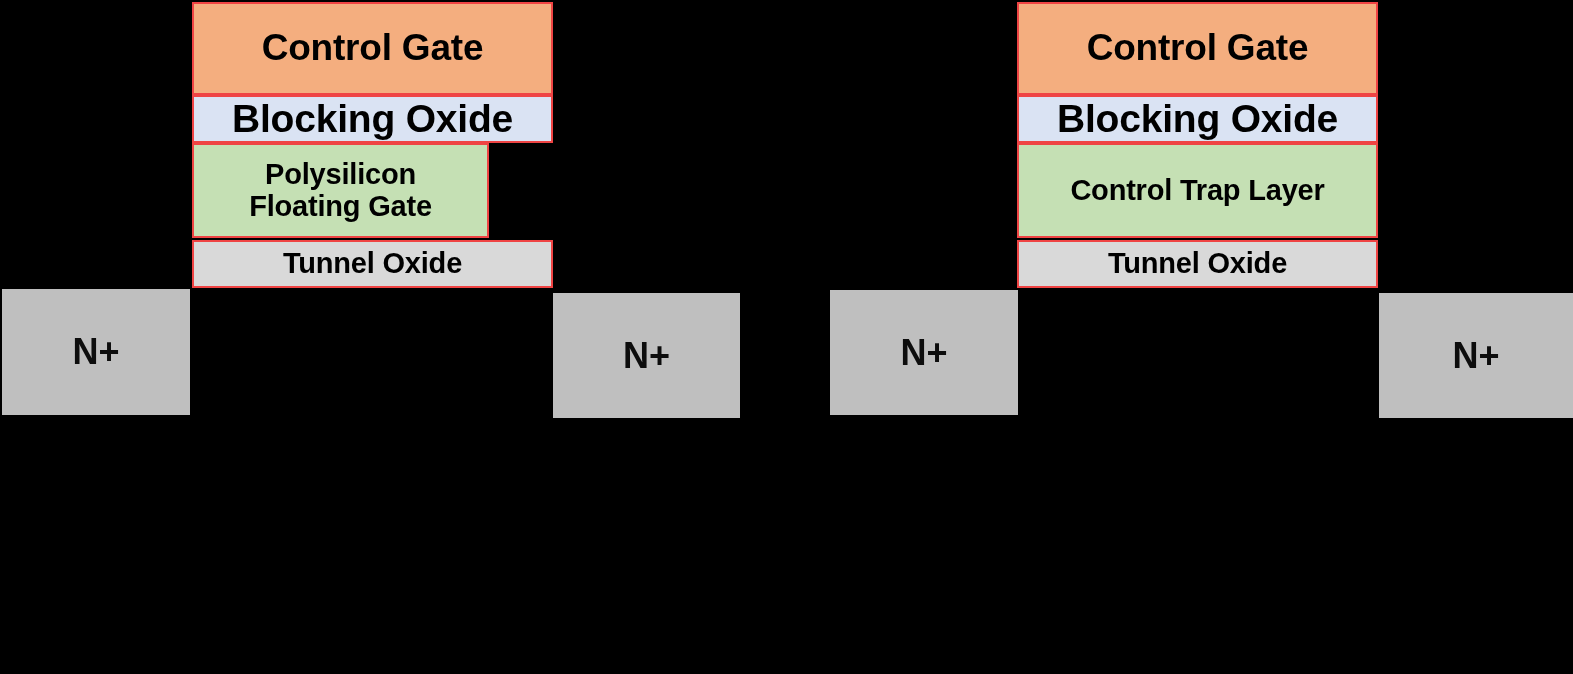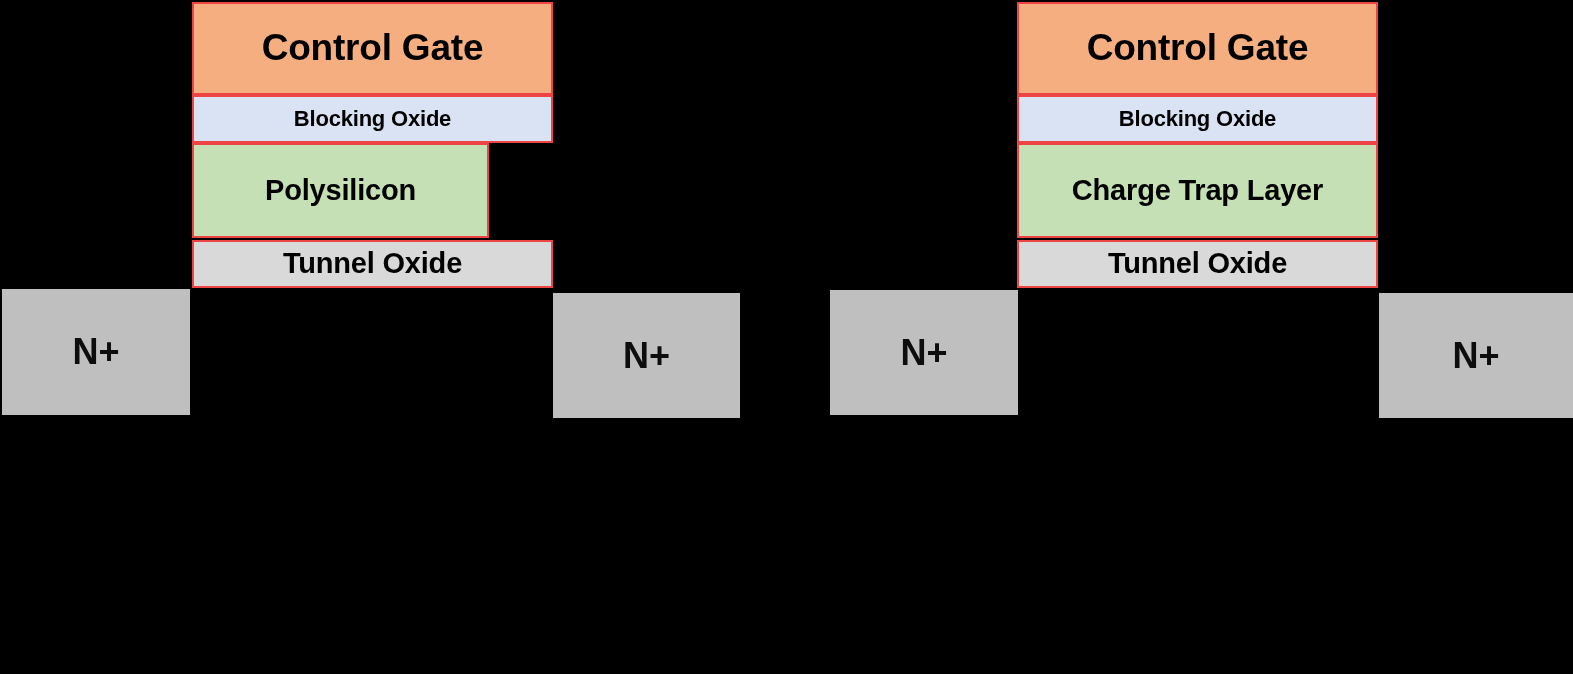--- a/index.html
+++ b/index.html
@@ -31,21 +31,21 @@
     font-weight: bold;
     line-height: 1.1;
     letter-spacing: -0.2px;
   }
   .layer-control-gate {
     background: #F4AE7F;
     font-size: 37px;
   }
   .layer-blocking-oxide {
     background: #DAE3F3;
-    font-size: 22px;
+    font-size: 39px;
   }
   .layer-storage {
     background: #C5E0B4;
     font-size: 29px;
   }
   .layer-tunnel-oxide {
     background: #D9D9D9;
     font-size: 29px;
   }
   .storage-line {
@@ -74,20 +74,21 @@
       <span>Control Gate</span>
     </div>
 
     <div class="layer layer-blocking-oxide" style="left:192px; top:95px; width:361px; height:48px;">
       <span>Blocking Oxide</span>
     </div>
 
     <div class="layer layer-storage" style="left:192px; top:143px; width:297px; height:95px;">
       <span>
         <span class="storage-line">Polysilicon</span>
+        <span class="storage-line">Floating Gate</span>
       </span>
     </div>
 
     <div class="layer layer-tunnel-oxide" style="left:192px; top:240px; width:361px; height:48px;">
       <span>Tunnel Oxide</span>
     </div>
 
   </div>
 
   <div class="nplus" style="left:2px; top:289px; width:188px; height:126px;">
@@ -103,21 +104,21 @@
     <div class="layer layer-control-gate" style="left:1017px; top:2px; width:361px; height:93px;">
       <span>Control Gate</span>
     </div>
 
     <div class="layer layer-blocking-oxide" style="left:1017px; top:95px; width:361px; height:48px;">
       <span>Blocking Oxide</span>
     </div>
 
     <div class="layer layer-storage" style="left:1017px; top:143px; width:361px; height:95px;">
       <span>
-        <span class="storage-line">Charge Trap Layer</span>
+        <span class="storage-line">Control Trap Layer</span>
       </span>
     </div>
 
     <div class="layer layer-tunnel-oxide" style="left:1017px; top:240px; width:361px; height:48px;">
       <span>Tunnel Oxide</span>
     </div>
 
   </div>
 
   <div class="nplus" style="left:830px; top:290px; width:188px; height:125px;">

